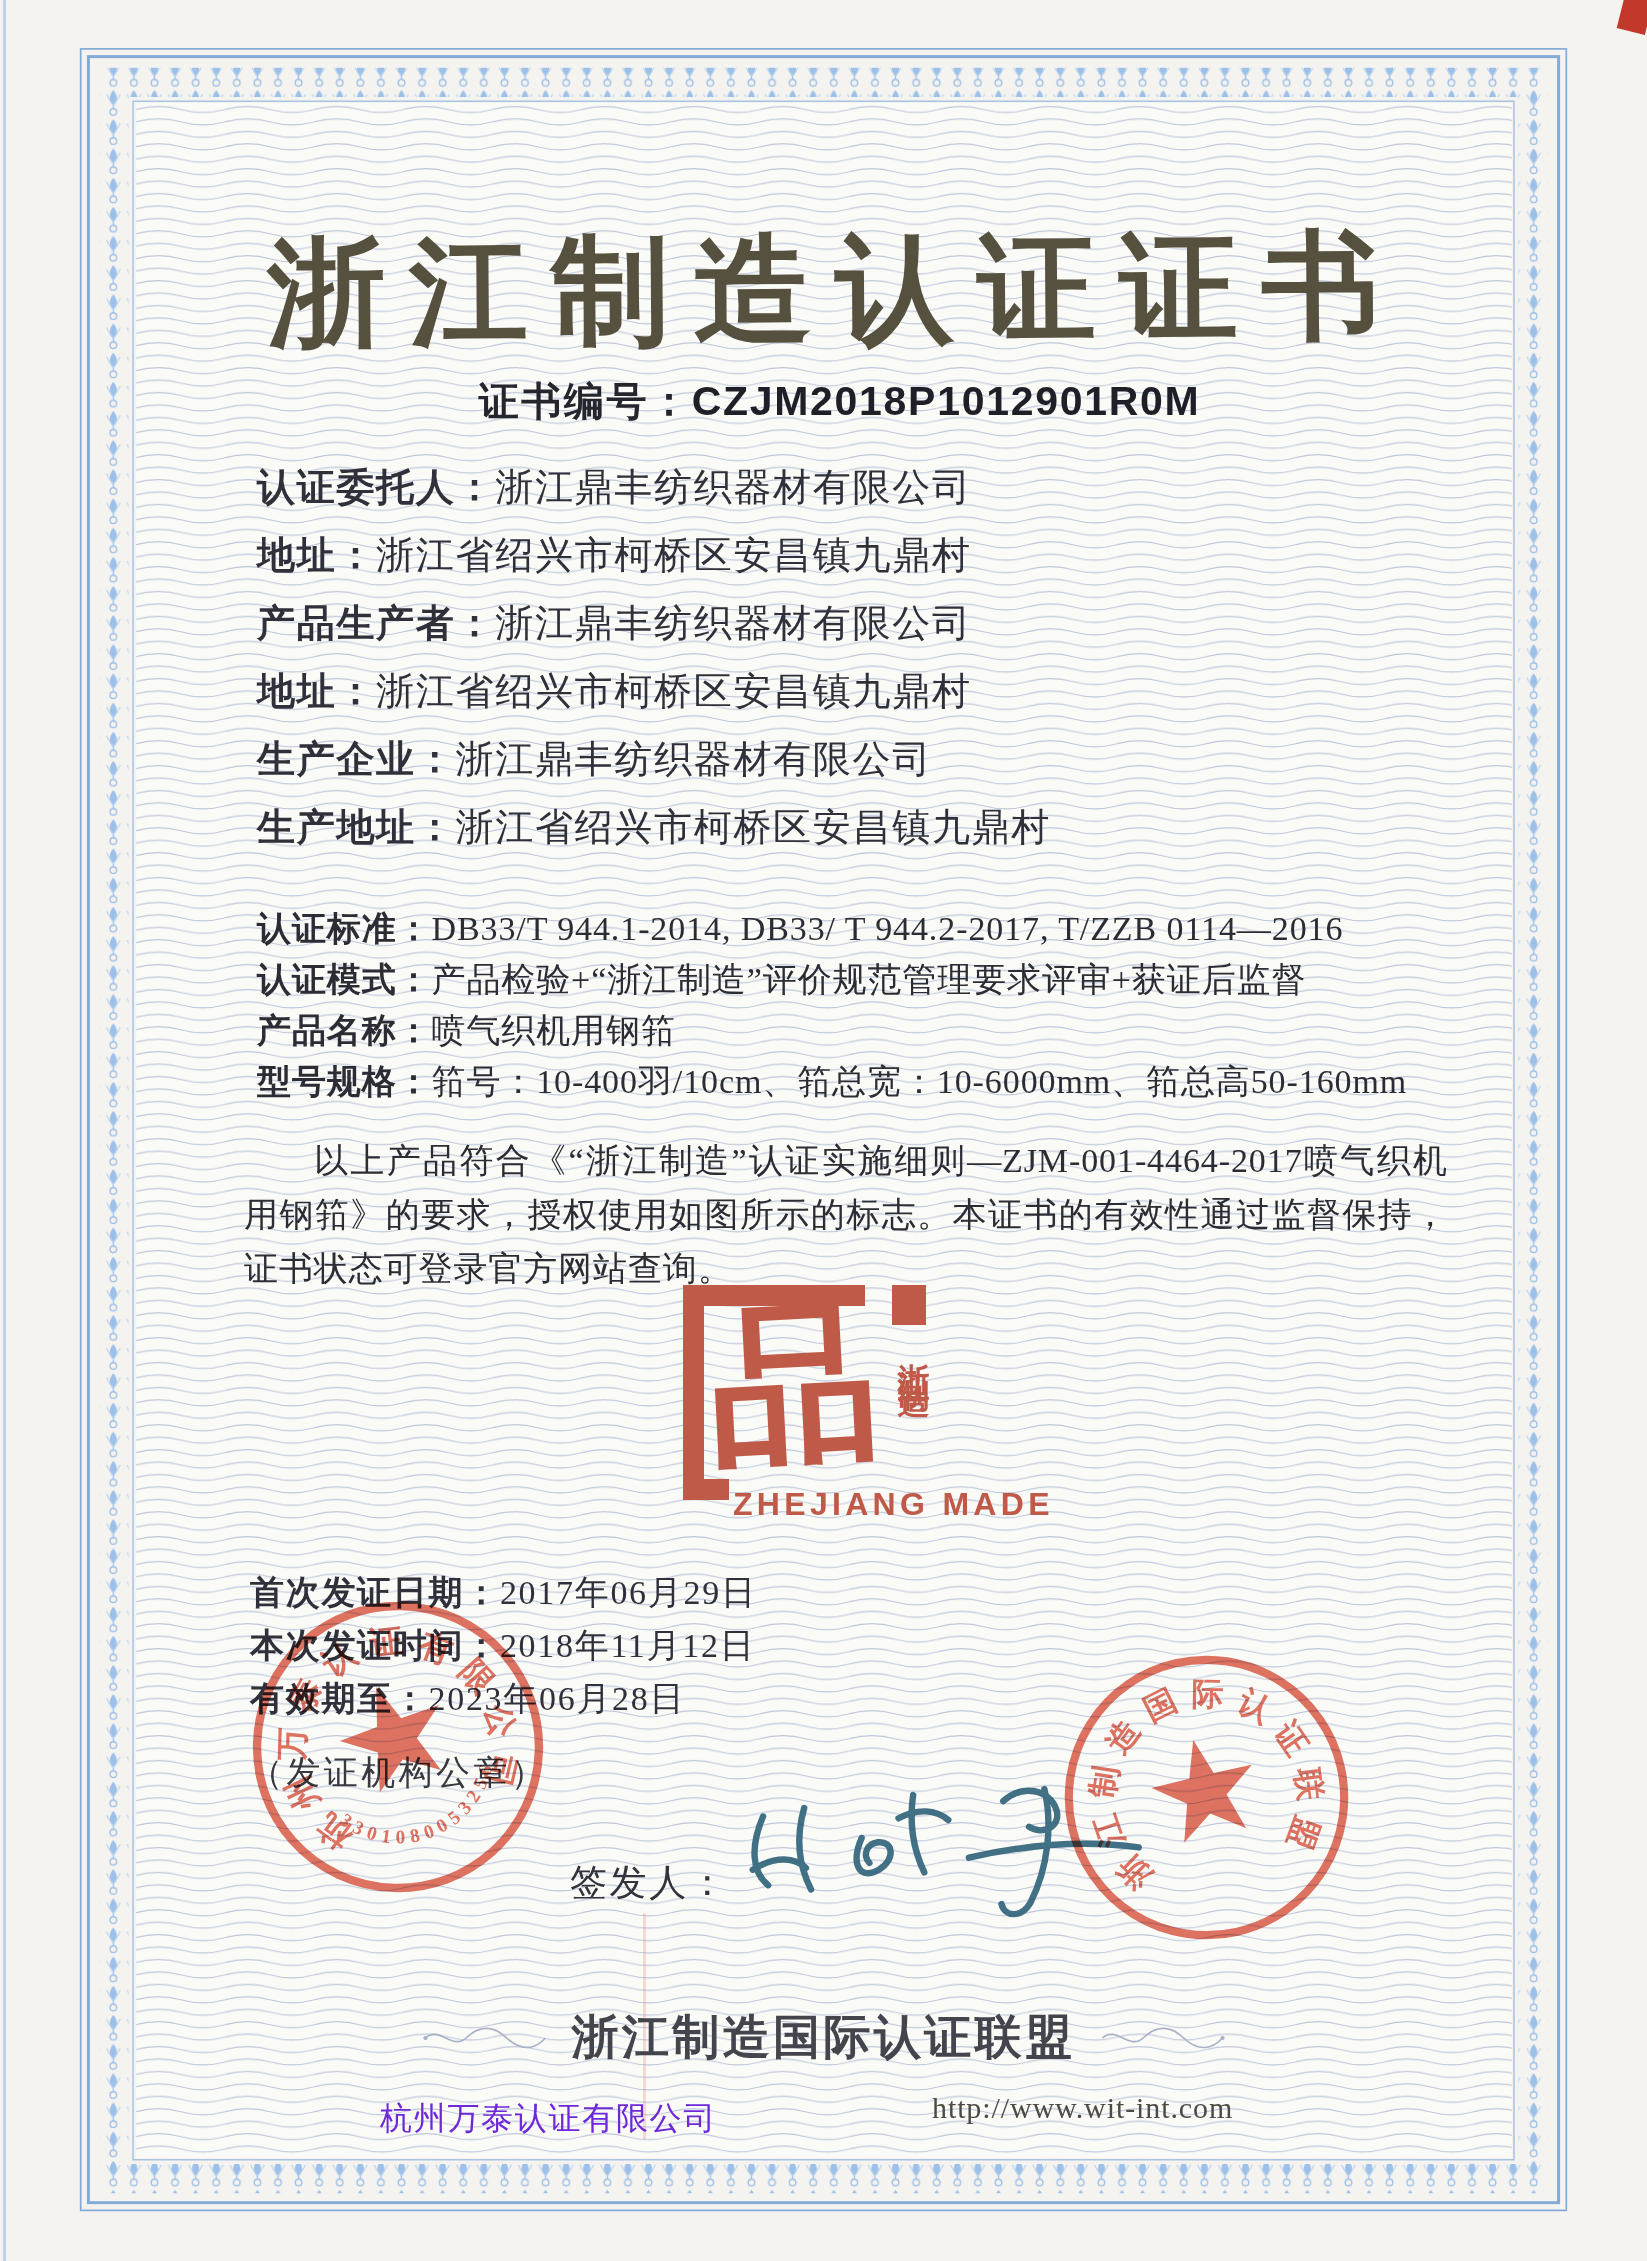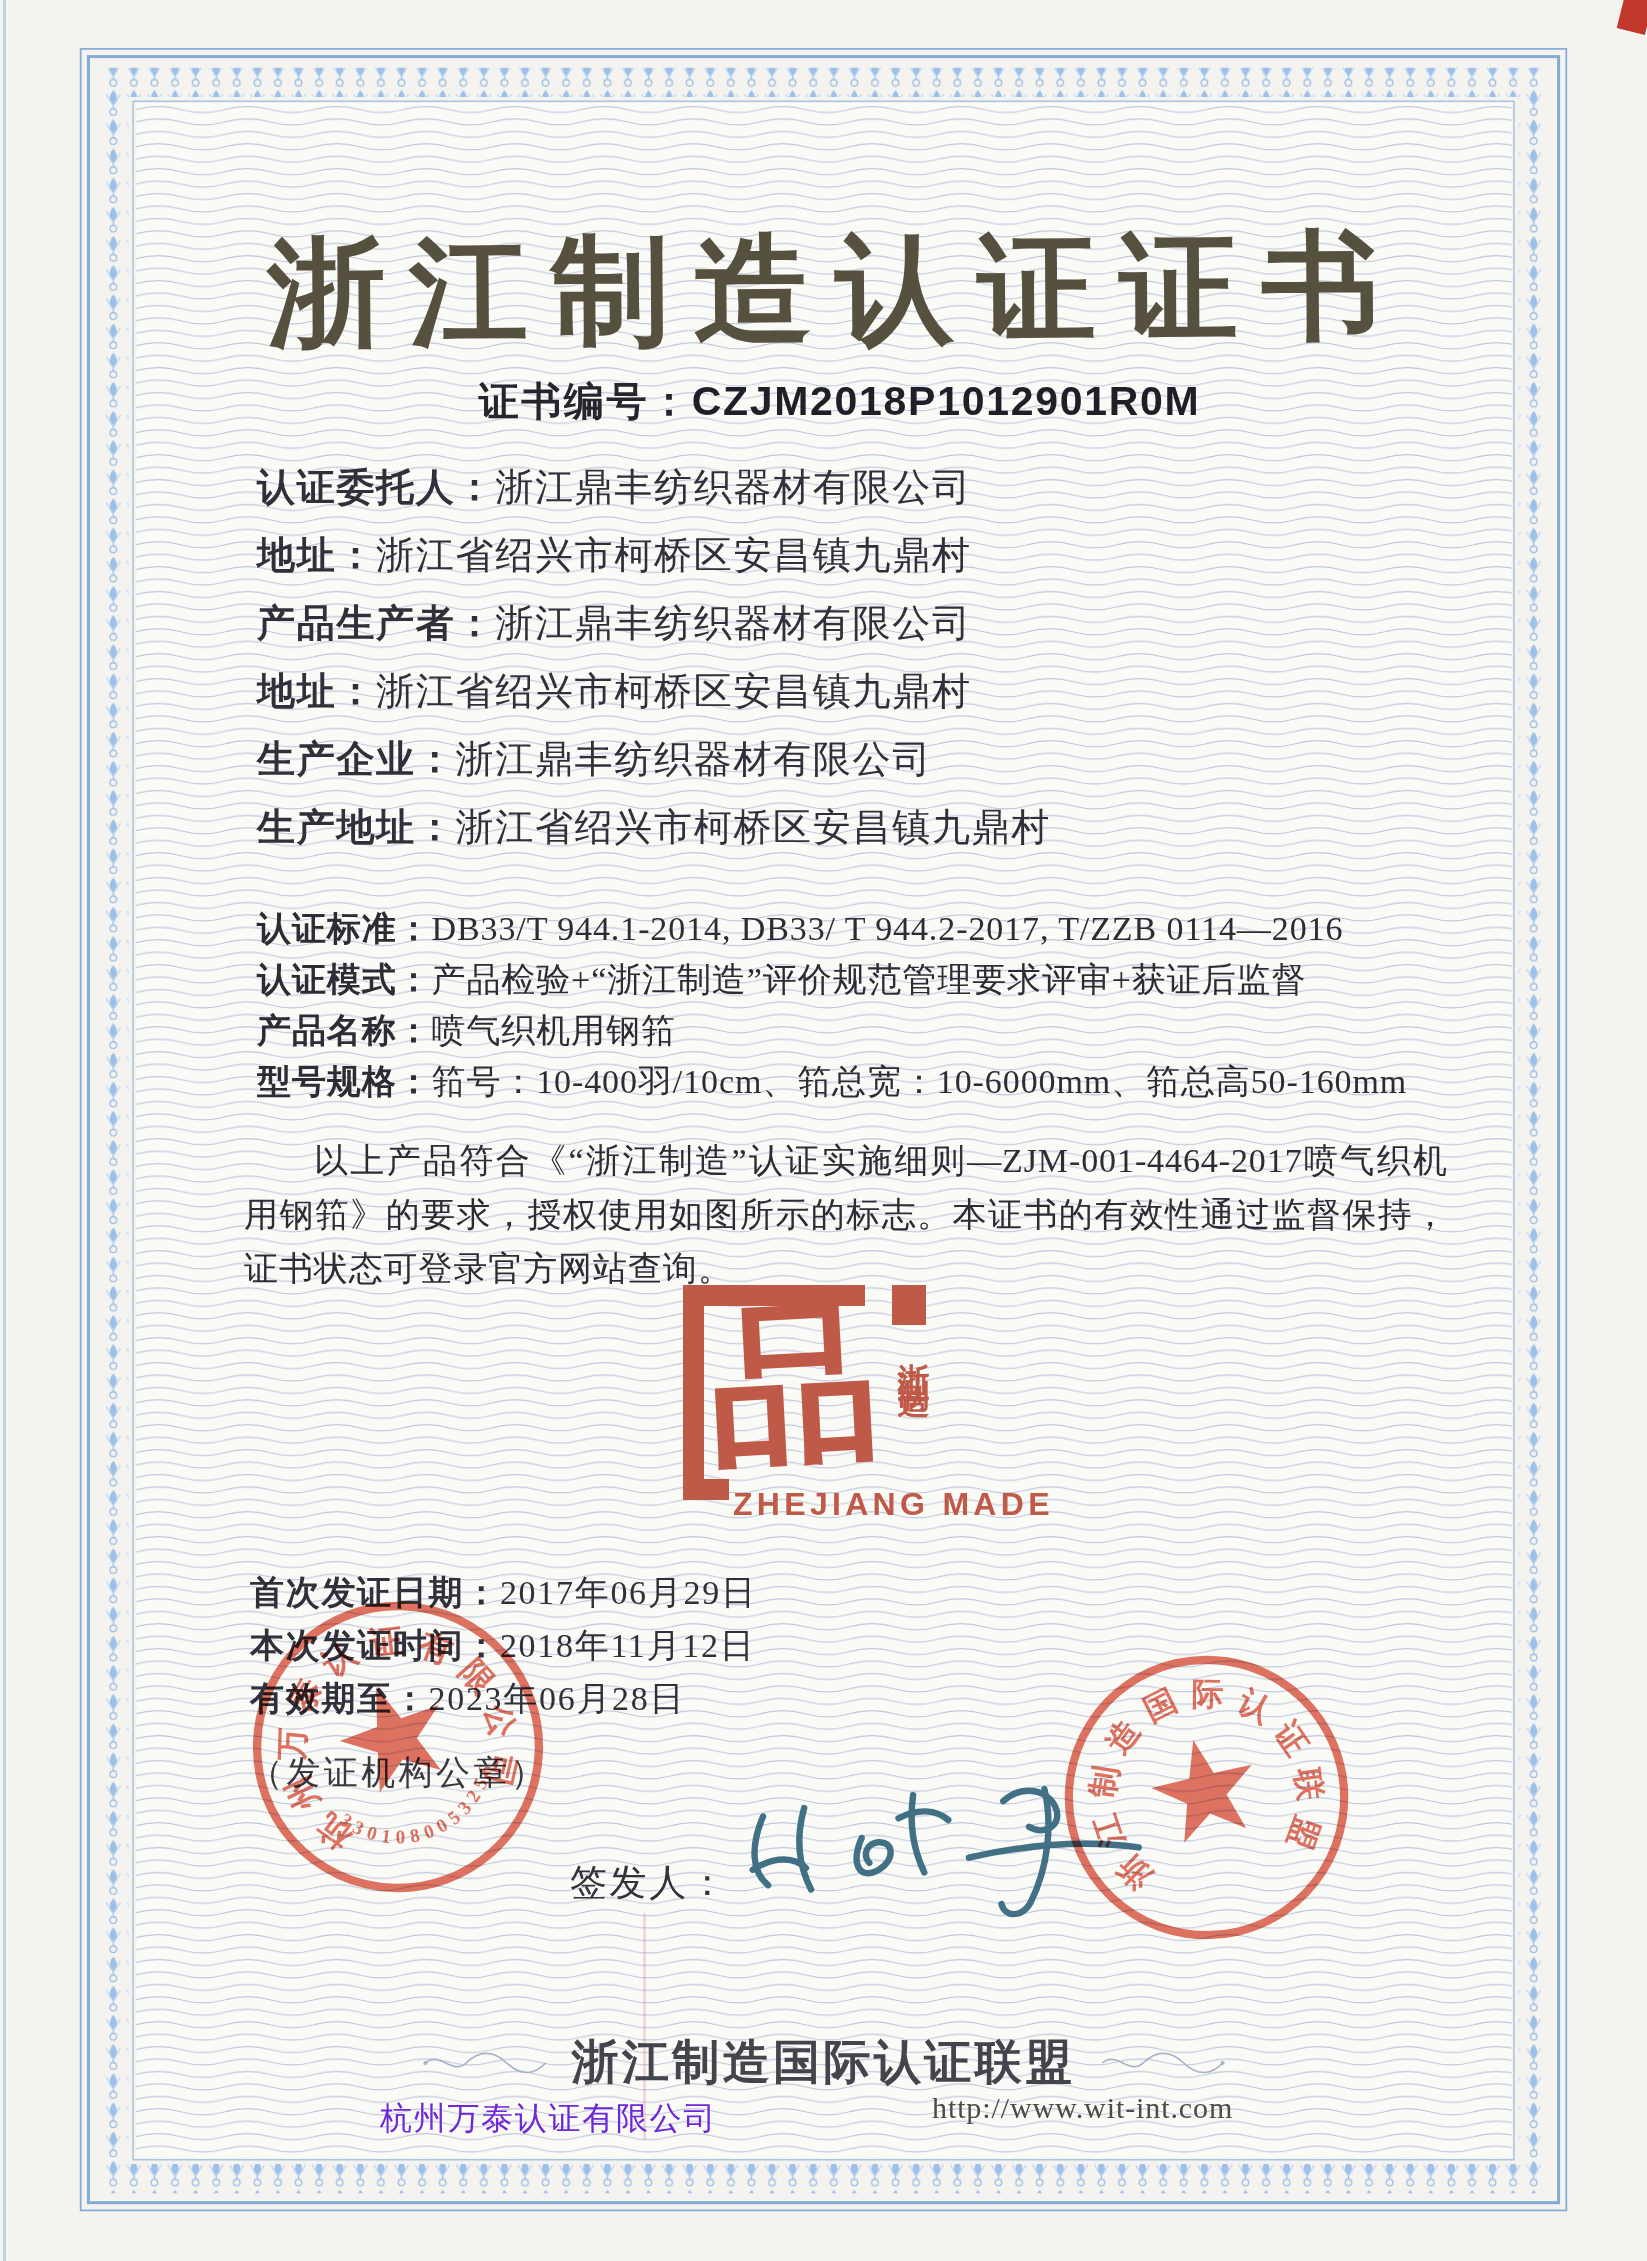--- a/index.html
+++ b/index.html
@@ -62,21 +62,21 @@
   .seal-left{left:247px;top:1596px;transform:rotate(-20deg);}
   .seal-right{left:1059px;top:1650px;transform:rotate(-13deg);}
   .seal text{font-family:"Liberation Serif",serif;}
   .seal-ch{font-size:39px;font-weight:700;text-anchor:middle;}
   .seal-num{font-size:23px;font-weight:600;text-anchor:middle;font-family:"Liberation Sans",sans-serif;}
 
   .sig{position:absolute;left:703px;top:1765px;}
 
   
   .alliance-row{position:absolute;left:0;right:0;top:2006px;display:flex;align-items:center;
-                justify-content:center;gap:22px;margin-top:25px;}
+                justify-content:center;gap:22px;}
   .alliance-title{font-size:47px;font-weight:700;letter-spacing:3.4px;color:#44444c;}
   .footer-left{position:absolute;left:380px;top:2097px;font-size:32px;letter-spacing:1.7px;color:#6d28d9;}
   .footer-right{position:absolute;left:932px;top:2091px;font-size:30px;letter-spacing:0.9px;color:#4e4b45;}
 </style>
 </head>
 <body>
 
 <div class="cert">
 
   <svg class="bg-waves" width="1376" height="2055" viewBox="0 0 1604 2396">

